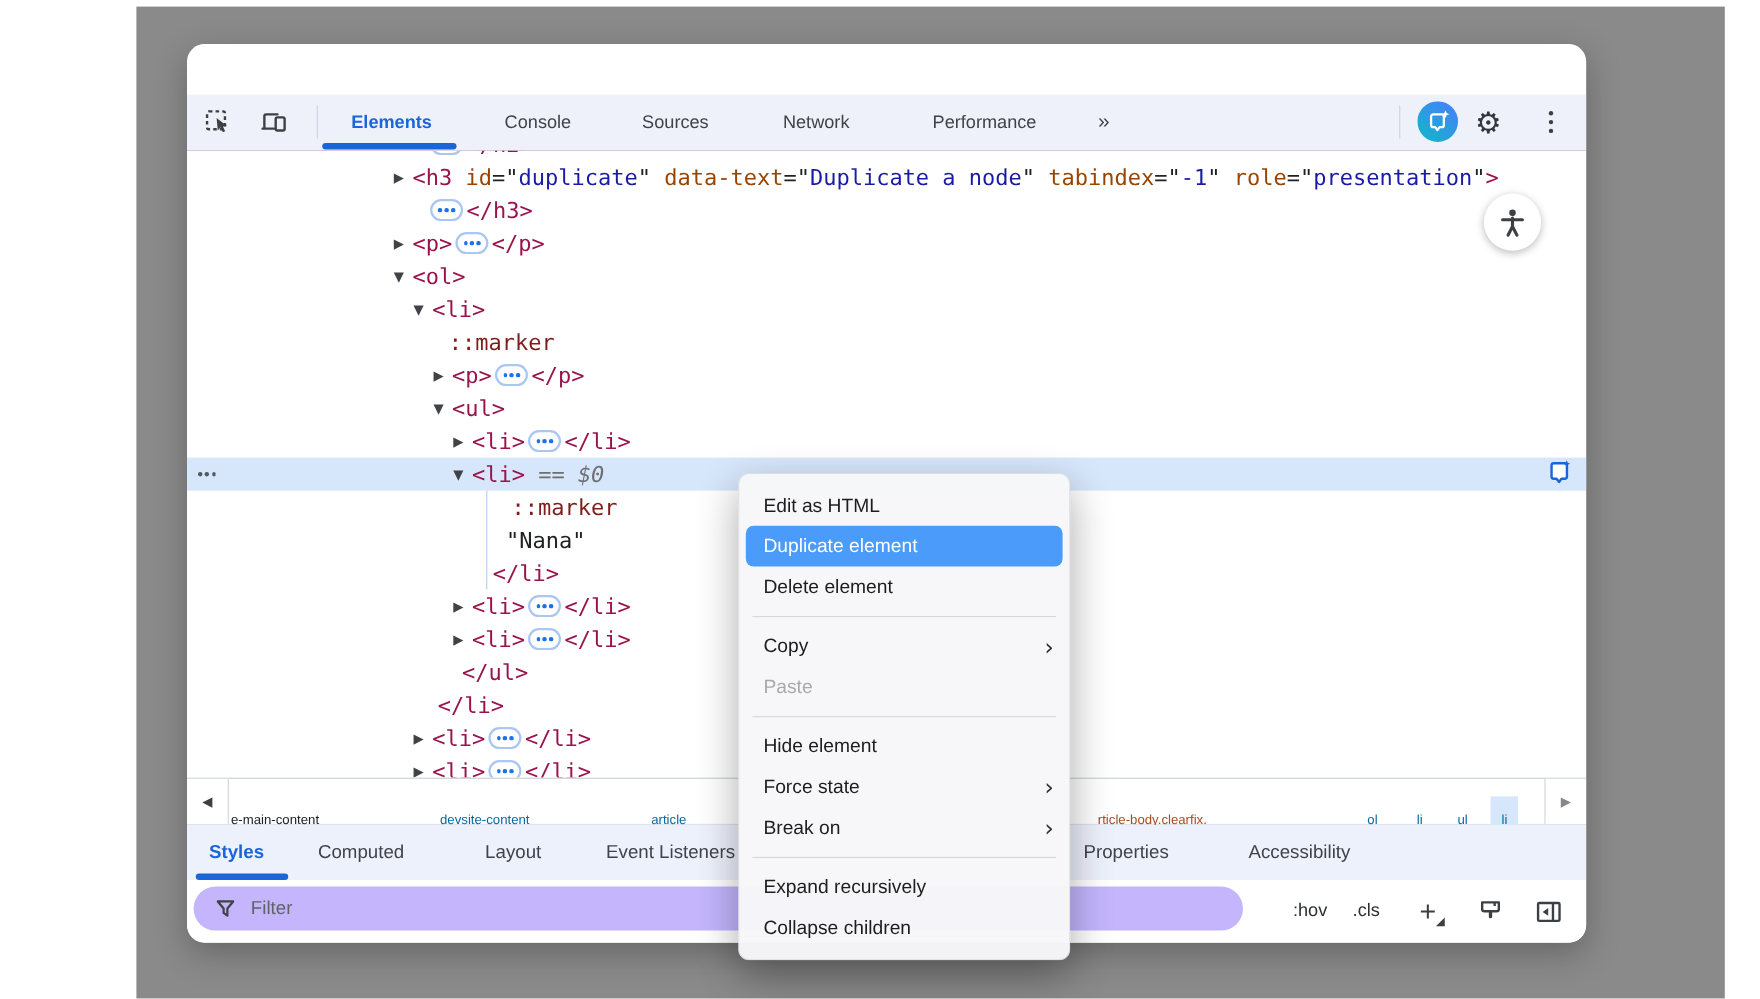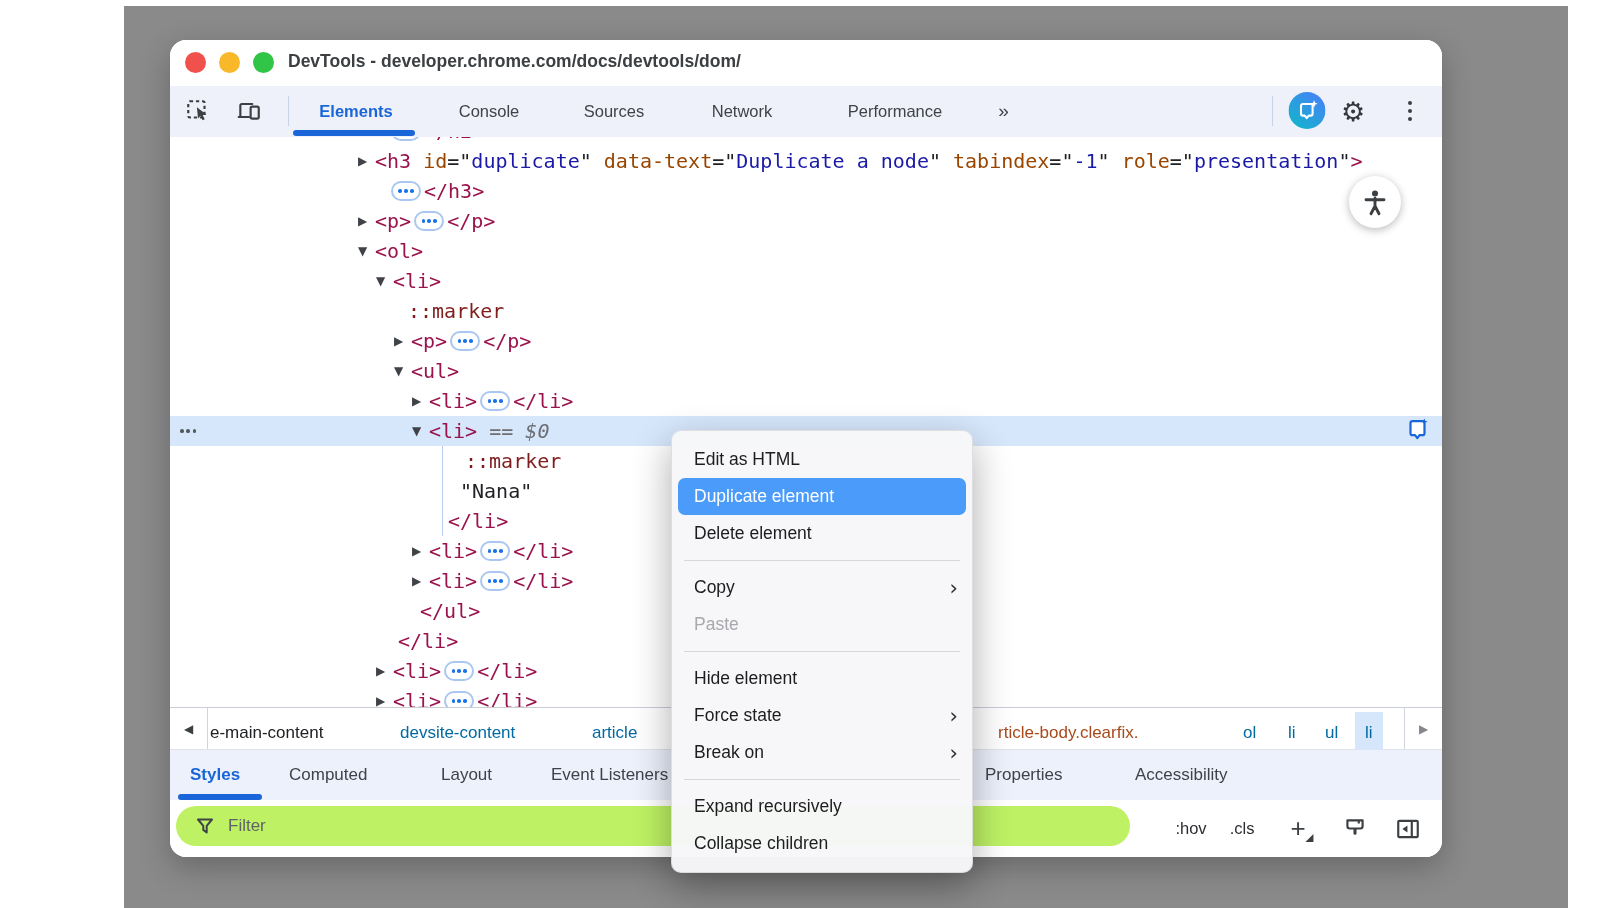--- a/index.html
+++ b/index.html
@@ -54,33 +54,33 @@
   .a11y-btn{position:absolute;left:1179px;top:136px;width:52px;height:52px;border-radius:50%;background:#fff;
             box-shadow:0 2px 8px rgba(0,0,0,.28);display:flex;align-items:center;justify-content:center;}
   .row-ai-chip{position:absolute;left:1234px;top:375px;width:29px;height:29px;}
   
   .crumbbar{position:absolute;left:0;top:667px;width:100%;height:43px;background:#fff;
             border-top:1px solid #c9cdd4;border-bottom:1px solid #dfe3ea;box-sizing:border-box;}
   .crumb-nav{position:absolute;top:0;height:100%;width:37px;background:#fff;display:flex;align-items:center;
              justify-content:center;font-size:12px;color:#3c4043;}
   .crumb-nav.left{left:0;border-right:1px solid #d0d4dc;}
   .crumb-nav.right{right:0;width:37px;border-left:1px solid #d0d4dc;color:#85878c;}
-  .crumb{position:absolute;top:4px;height:100%;display:flex;align-items:center;font-size:17px;white-space:nowrap;}
+  .crumb{position:absolute;top:16px;height:100%;display:flex;align-items:center;font-size:12px;white-space:nowrap;}
   .crumb.plain{color:#202124;}
   .crumb.tag{color:#0369a1;}
   .crumb.cls{color:#a84a1c;}
   .crumb.sel{background:#d6e6fb;padding:0 10px;}
   
   .styletabs{position:absolute;left:0;top:710px;width:100%;height:50px;background:#edf1fc;}
   .stab{position:absolute;top:0;height:100%;display:flex;align-items:center;font-size:17px;color:#3f4349;white-space:nowrap;}
   .stab.active{color:#1a66d9;font-weight:700;}
   .stab-underline{position:absolute;left:8px;top:44px;width:84px;height:6px;background:#1a66d9;border-radius:3px;}
   
   .filterbar{position:absolute;left:0;top:760px;width:100%;height:57px;background:#fff;}
-  .filter-pill{position:absolute;left:6px;top:6px;width:954px;height:40px;background:#bef264;border-radius:20px;
+  .filter-pill{position:absolute;left:6px;top:6px;width:954px;height:40px;background:#c4b5fd;border-radius:20px;
                display:flex;align-items:center;padding-left:18px;box-sizing:border-box;}
   .filter-input{border:none;outline:none;background:transparent;font-size:17px;color:#3c4043;margin-left:10px;width:700px;
                 font-family:"Liberation Sans",sans-serif;}
   .filter-input::placeholder{color:#5f6368;}
   .fbtn{position:absolute;top:0;height:57px;display:flex;align-items:center;justify-content:center;
         transform:translateX(-50%);font-size:16.5px;color:#2c2e31;}
   .plus-wrap{position:relative;font-size:26px;font-weight:400;color:#3c4043;}
   .plus-corner{position:absolute;right:-8px;bottom:2px;width:0;height:0;
                border-left:8px solid transparent;border-bottom:8px solid #3c4043;}
   
@@ -97,26 +97,20 @@
              font-family:"DejaVu Sans",sans-serif;}
 </style>
 </head>
 <body>
 
 <div class="stage">
   <div class="gray-bg"></div>
 
   <div class="window">
 
-    <div class="titlebar">
-      <span class="tl red"></span>
-      <span class="tl yellow"></span>
-      <span class="tl green"></span>
-      <span class="win-title">DevTools - developer.chrome.com/docs/devtools/dom/</span>
-    </div>
 
     <div class="toolbar">
       <span class="tb-icon" style="left:13px;">
         <svg width="26" height="26" viewBox="0 0 24 24">
           <rect x="3" y="3" width="15" height="15" rx="1.5" fill="none" stroke="#3c4043" stroke-width="2" stroke-dasharray="3 2.6"></rect>
           <path d="M11 8.5 L12 19 L14.3 16.4 L16.2 20.6 L18.2 19.6 L16.3 15.6 L19.7 15.2 Z" fill="#3c4043"></path>
         </svg>
       </span>
       <span class="tb-icon" style="left:64px;">
         <svg width="26" height="26" viewBox="0 0 24 24">

